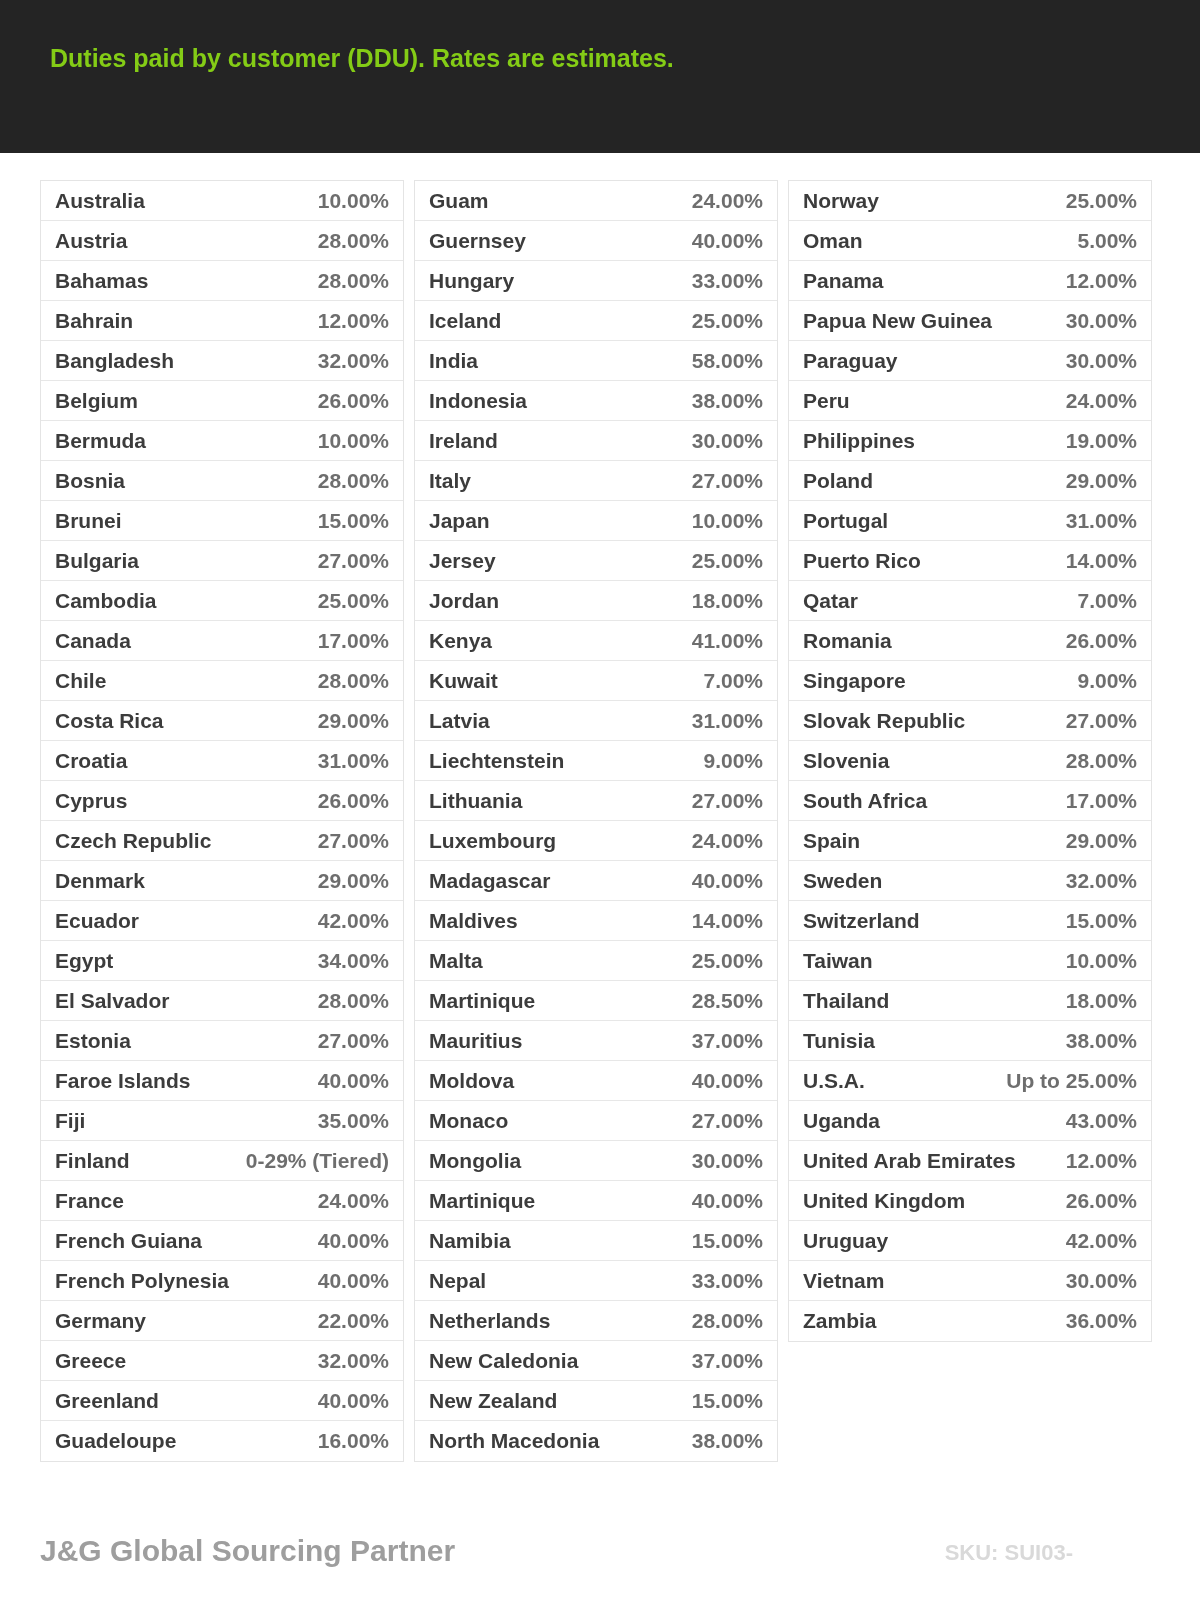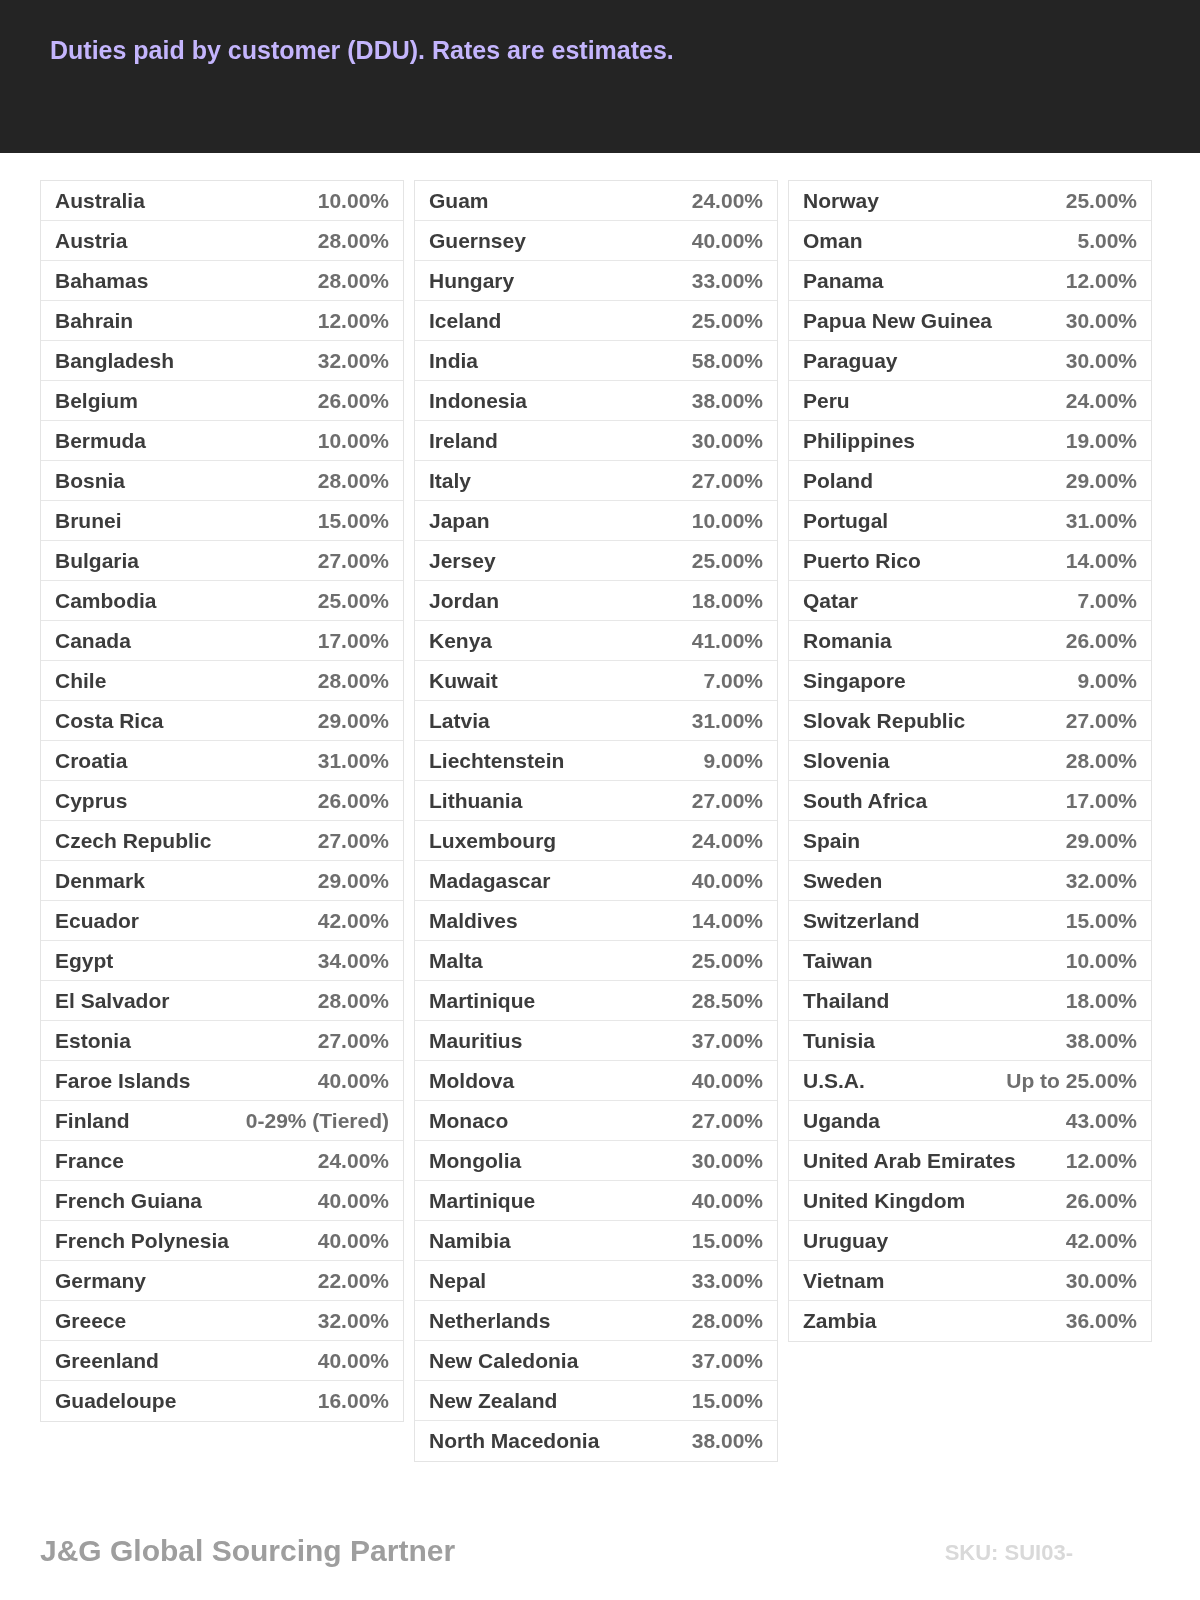--- a/index.html
+++ b/index.html
@@ -29,23 +29,24 @@
   }
   .header .title {
     color: #ffffff;
     font-size: 41px;
     font-weight: 700;
     letter-spacing: 0.5px;
     line-height: 1.1;
     white-space: nowrap;
   }
   .header .subtitle {
-    color: #c4b5fd;
+    color: #84cc16;
     font-size: 25px;
     font-weight: 700;
+    margin-top: 8px;
     white-space: nowrap;
   }
   
   .columns {
     position: absolute;
     top: 180px;
     left: 40px;
     width: 1112px;
     display: flex;
     gap: 10px;
@@ -204,20 +205,24 @@
         </div>
         <div class="row">
           <span class="country">Estonia</span>
           <span class="rate">27.00%</span>
         </div>
         <div class="row">
           <span class="country">Faroe Islands</span>
           <span class="rate">40.00%</span>
         </div>
         <div class="row">
+          <span class="country">Fiji</span>
+          <span class="rate">35.00%</span>
+        </div>
+        <div class="row">
           <span class="country">Finland</span>
           <span class="rate">0-29% (Tiered)</span>
         </div>
         <div class="row">
           <span class="country">France</span>
           <span class="rate">24.00%</span>
         </div>
         <div class="row">
           <span class="country">French Guiana</span>
           <span class="rate">40.00%</span>

